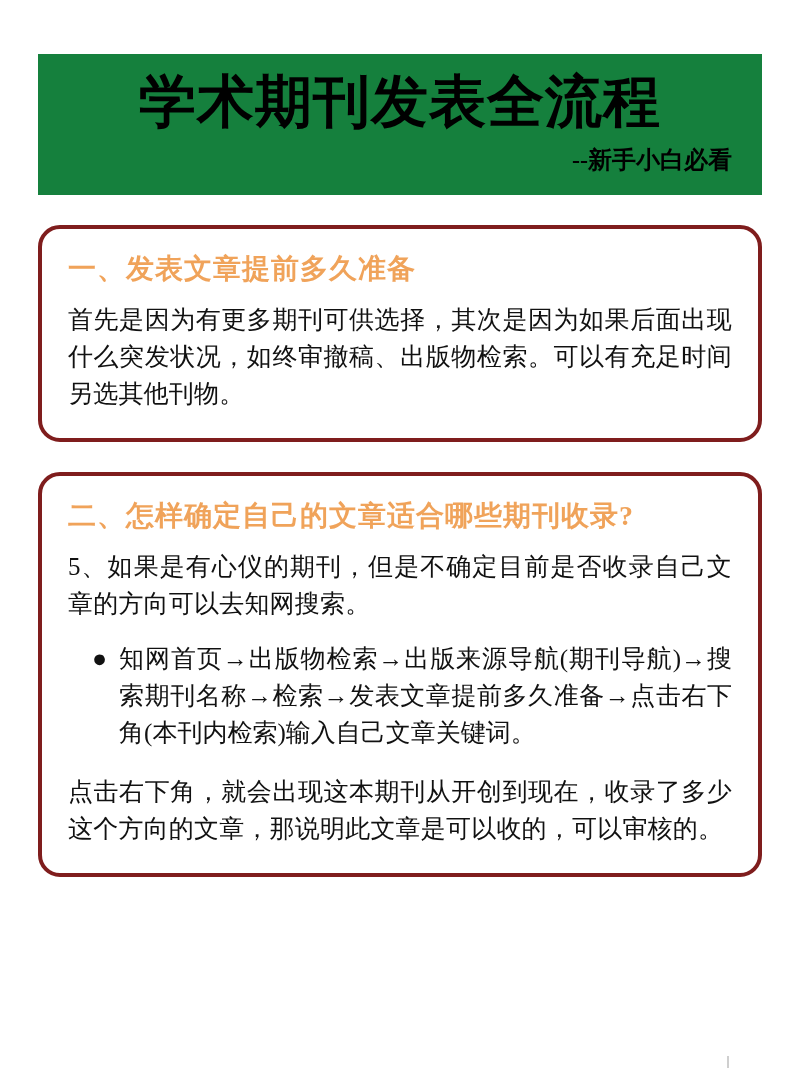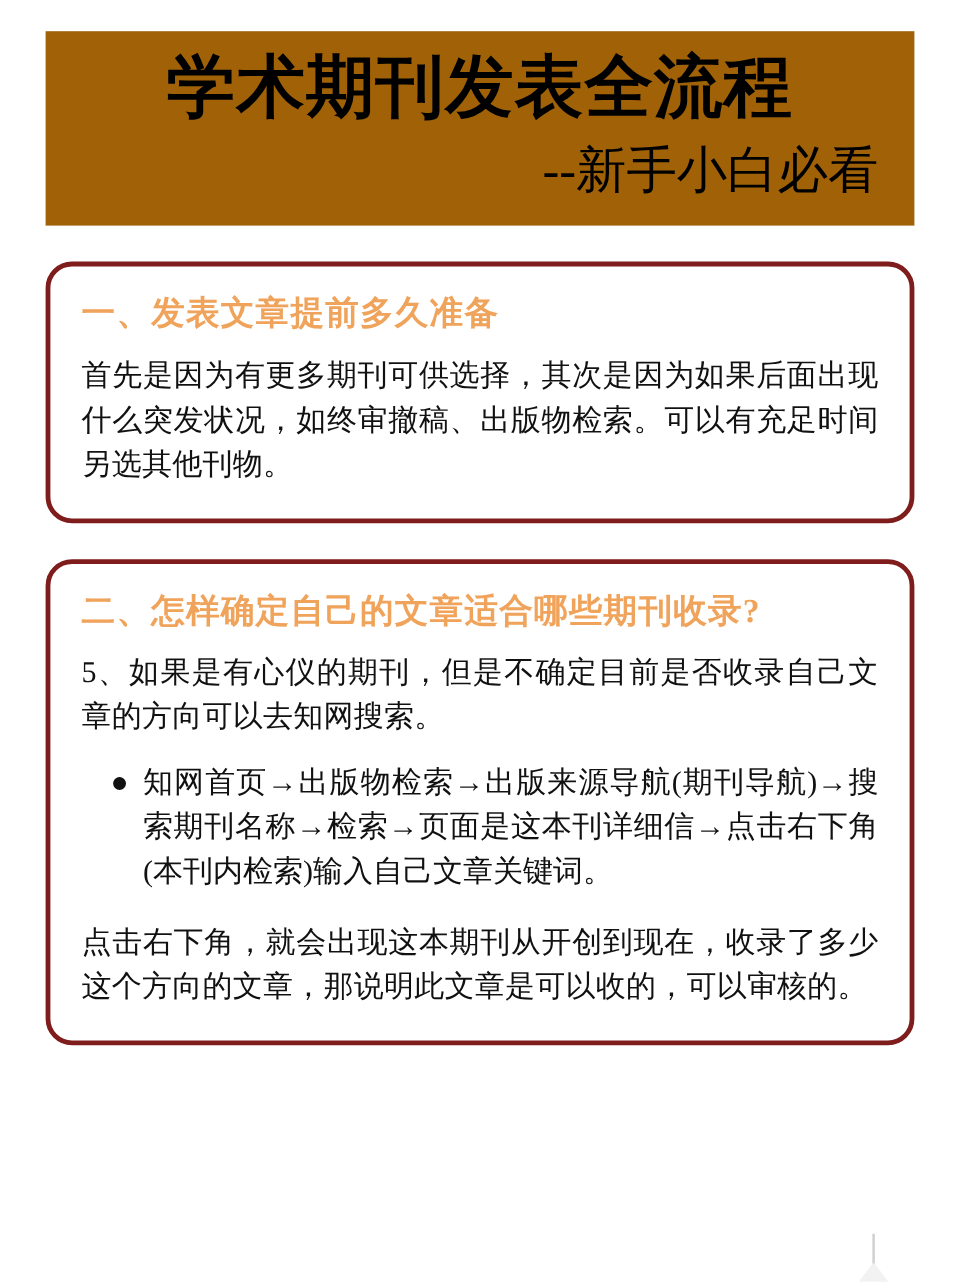--- a/index.html
+++ b/index.html
@@ -16,39 +16,39 @@
   }
   .page {
     position: relative;
     width: 800px;
     height: 1068px;
     box-sizing: border-box;
     padding: 0 38px;
   }
   
   .title-banner {
-    margin-top: 26px;
-    background: #a16207;
+    margin-top: 54px;
+    background: #15803d;
     padding: 16px 22px 20px 22px;
     box-sizing: border-box;
   }
   .title-main {
     font-family: "Liberation Serif", "DejaVu Serif", serif;
     font-weight: bold;
     font-size: 57px;
     line-height: 1.12;
     color: #000000;
     letter-spacing: 1px;
     text-align: center;
     white-space: nowrap;
   }
   .title-sub {
     font-family: "Liberation Serif", "DejaVu Serif", serif;
-    font-weight: normal;
-    font-size: 42px;
+    font-weight: bold;
+    font-size: 24px;
     line-height: 1.2;
     color: #000000;
     text-align: right;
     margin-top: 12px;
     padding-right: 8px;
     white-space: nowrap;
   }
   
   .card {
     border: 4px solid #7f1d1d;
@@ -149,21 +149,21 @@
   <div class="card">
     <div class="card-heading">一、发表文章提前多久准备</div>
     <p class="para">首先是因为有更多期刊可供选择，其次是因为如果后面出现什么突发状况，如终审撤稿、出版物检索。可以有充足时间另选其他刊物。</p>
   </div>
 
   <div class="card">
     <div class="card-heading">二、怎样确定自己的文章适合哪些期刊收录?</div>
     <p class="para">5、如果是有心仪的期刊，但是不确定目前是否收录自己文章的方向可以去知网搜索。</p>
     <div class="bullet-wrap">
       <span class="bullet-dot">●</span>
-      <span class="bullet-text">知网首页→出版物检索→出版来源导航(期刊导航)→搜索期刊名称→检索→页面是这本刊详细信→点击右下角(本刊内检索)输入自己文章关键词。</span>
+      <span class="bullet-text">知网首页→出版物检索→出版来源导航(期刊导航)→搜索期刊名称→检索→发表文章提前多久准备→点击右下角(本刊内检索)输入自己文章关键词。</span>
     </div>
     <p class="para">点击右下角，就会出现这本期刊从开创到现在，收录了多少这个方向的文章，那说明此文章是可以收的，可以审核的。</p>
   </div>
 
   <div class="lamp">
     <div class="lamp-cord"></div>
     <div class="lamp-shade-outline"></div>
     <div class="lamp-shade"></div>
   </div>
 

